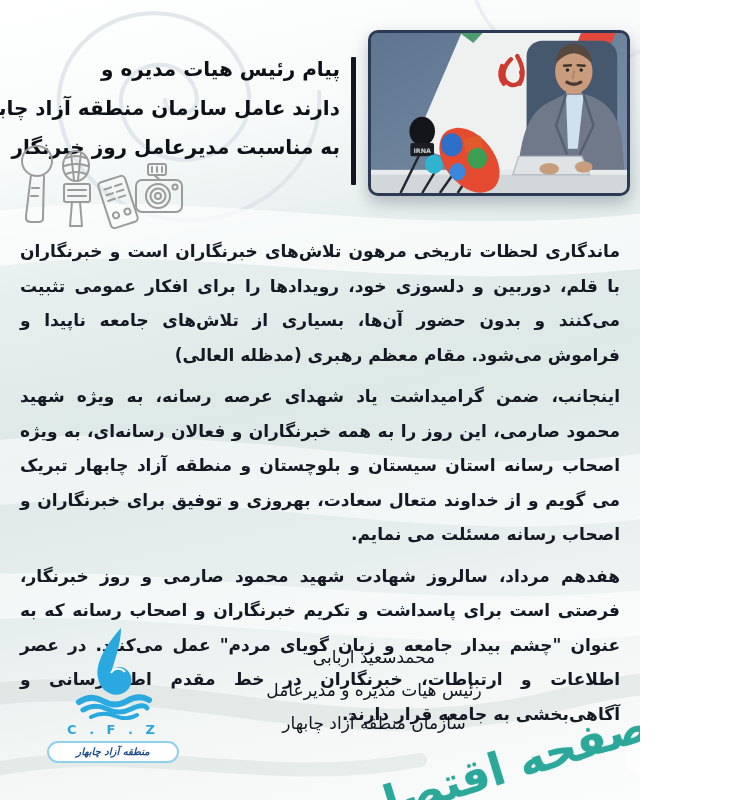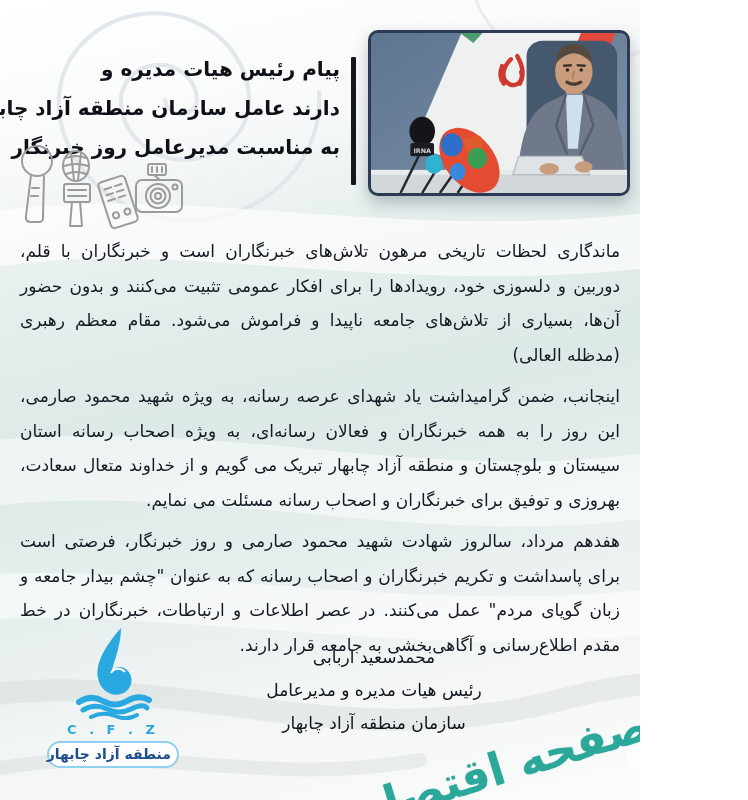--- a/index.html
+++ b/index.html
@@ -28,38 +28,38 @@
     color:#0d1016; font-weight:700; font-size:20px; line-height:39px;
   }
   .title div { white-space:nowrap; }
 
   .doodles { position:absolute; top:140px; left:14px; }
 
   
   .message {
     position:absolute; top:234px; left:20px; right:20px;
     direction:rtl; text-align:justify; color:#151924;
-    font-size:17px; font-weight:400; line-height:34.5px;
+    font-size:17px; font-weight:700; line-height:34.5px;
   }
   .message p { margin-bottom:7px; }
 
   
   .signature {
     position:absolute; top:641px; left:194px; width:360px;
     direction:rtl; text-align:center; color:#10141c;
     font-weight:400; font-size:17px; line-height:33px;
   }
 
   
   .cfz-logo { position:absolute; top:628px; left:38px; width:150px; text-align:center; }
   .cfz-logo svg { display:block; margin:0 auto; }
   .cfz-acronym { color:#2aa7dd; font-weight:700; font-size:13px; letter-spacing:4px; margin-top:2px; }
   .cfz-pill {
     margin:4px auto 0; width:132px; padding:3px 6px 4px; border:2px solid #8fd0ee; border-radius:14px;
-    background:#ffffff; color:#1d4e8d; font-weight:700; font-size:14px; direction:rtl; white-space:nowrap;
+    background:#ffffff; color:#1d4e8d; font-weight:700; font-size:10px; direction:rtl; white-space:nowrap;font-style:italic;
   }
 
   
   .publisher {
     position:absolute; right:-14px; bottom:16px; width:250px;
     direction:rtl; text-align:center; color:#2ba89a;
     font-weight:700; font-size:45px; line-height:48px; white-space:nowrap;
     transform:rotate(-17deg); transform-origin:center;
     text-shadow:0 0 1px rgba(43,168,154,.5);
   }

